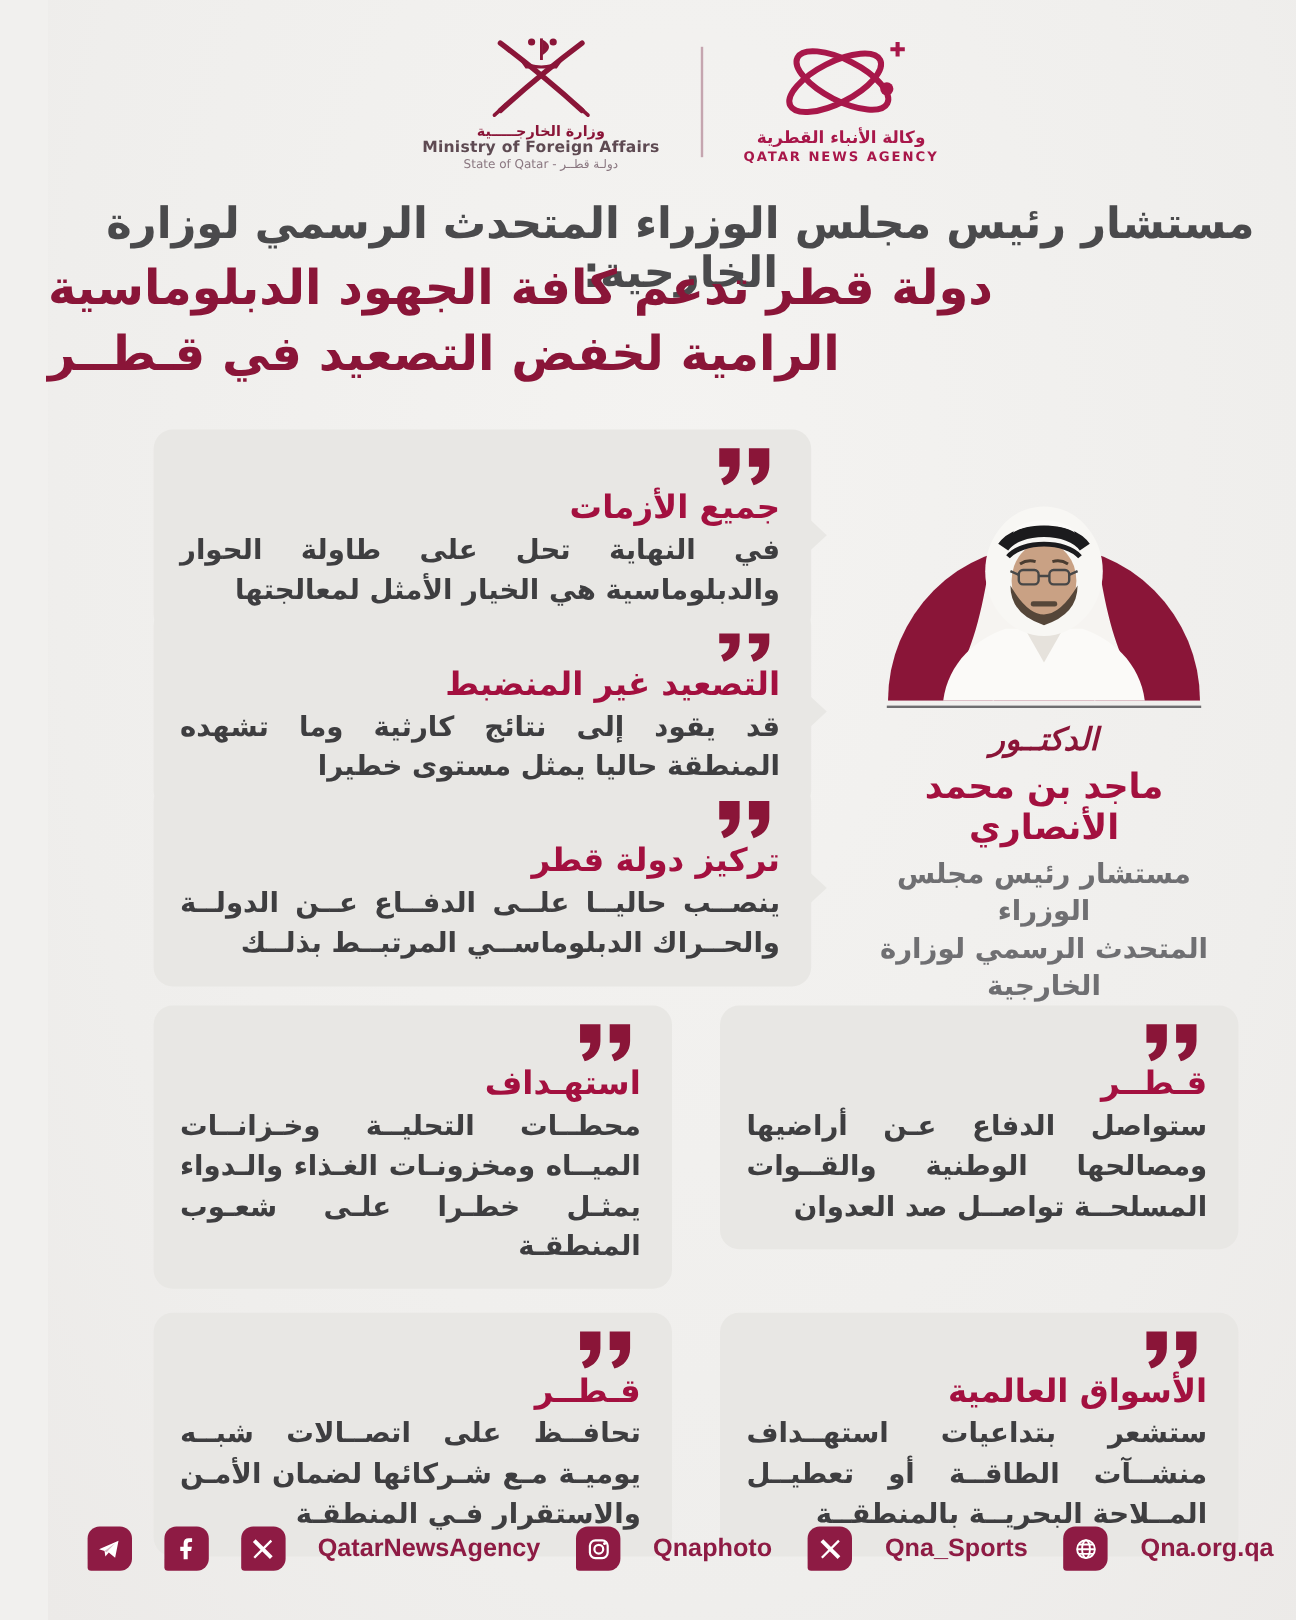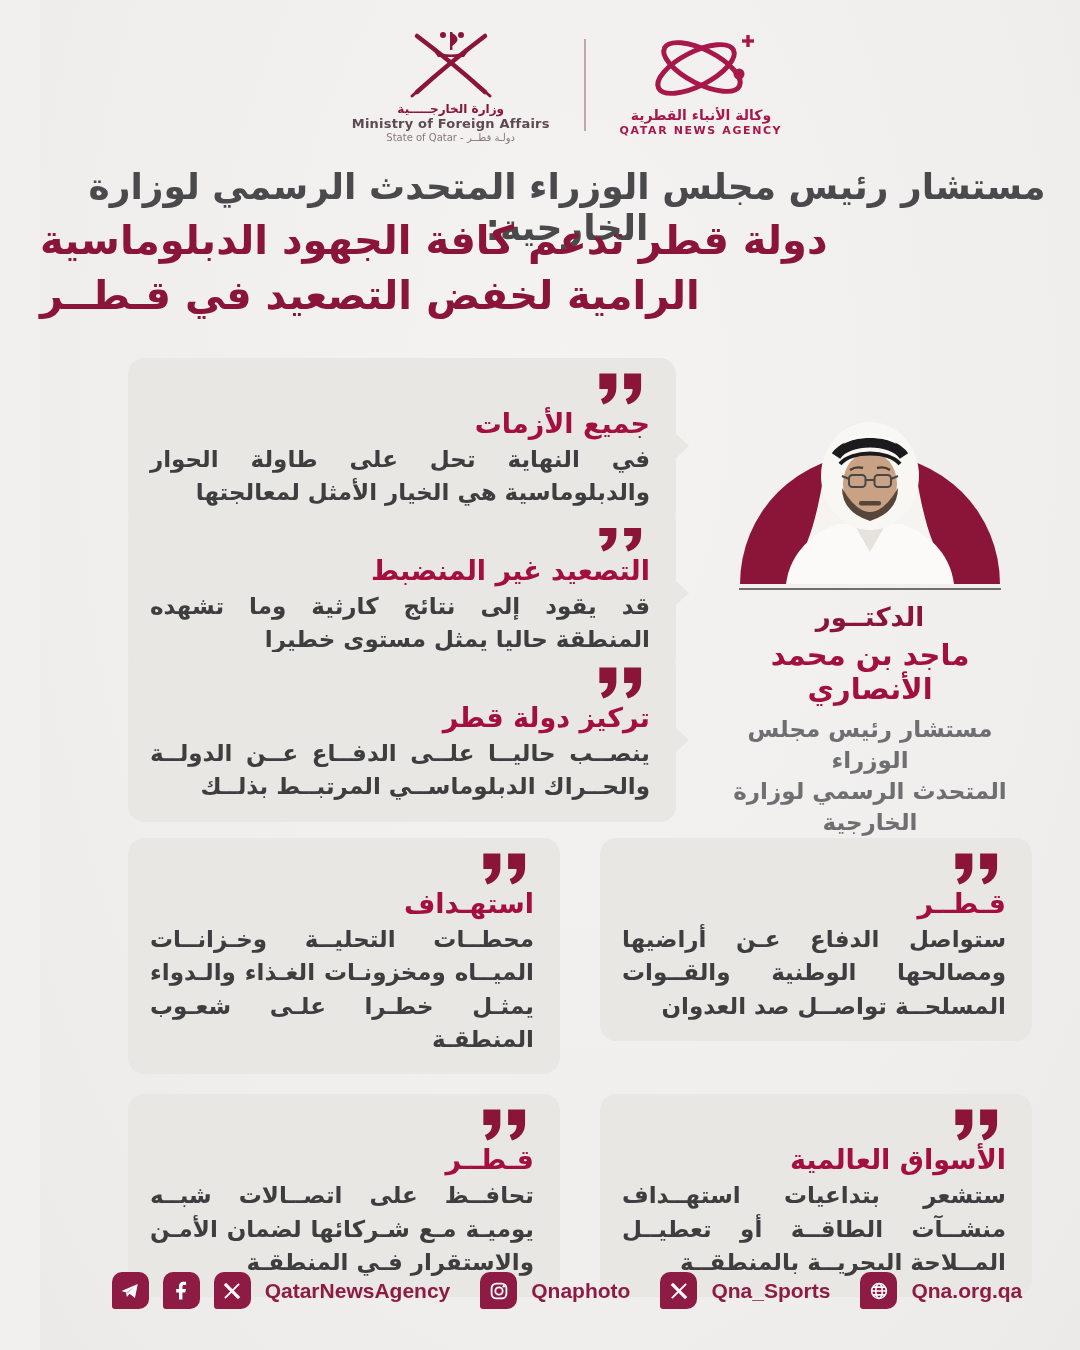--- a/index.html
+++ b/index.html
@@ -57,36 +57,36 @@
   .card.tail::after{
     content:"";position:absolute;left:-13px;top:44%;
     border:13px solid transparent;border-right:14px solid var(--card-bg);border-left:0;
   }
   
   .card.tail::after{left:auto;right:-13px;border-right:0;border-left:14px solid var(--card-bg);}
   #card-a{top:358px;} #card-b{top:505px;} #card-c{top:652px;}
   
   .speaker{position:absolute;left:688px;top:404px;width:284px;text-align:center;}
   .speaker .rule{width:262px;margin:0 auto;border-top:2px solid #6e6e70;}
-  .sp-title{color:var(--maroon);font-size:26px;font-weight:bold;margin-top:12px;}
+  .sp-title{color:var(--maroon);font-size:26px;font-weight:bold;margin-top:12px;font-style:italic;}
   .sp-name{color:var(--crimson);font-size:29px;font-weight:bold;margin-top:6px;}
   .sp-role{color:var(--text-gray);font-size:23px;font-weight:bold;line-height:1.35;margin-top:8px;}
   
   .grid{
     position:absolute;left:88px;top:838px;width:904px;
     display:grid;grid-template-columns:1fr 1fr;column-gap:40px;row-gap:20px;
     direction:rtl;align-items:start;
   }
   .grid .card{min-height:196px;}
   
   .footer{
     position:absolute;left:0;top:1272px;width:100%;
     display:flex;justify-content:center;align-items:center;gap:12px;
   }
-  .f-group{display:flex;align-items:center;gap:14px;margin:0 9px;}
+  .f-group{display:flex;align-items:center;gap:27px;margin:0 9px;}
   .f-label{color:var(--footer-red);font-size:21px;font-weight:bold;font-family:"Liberation Sans",sans-serif;}
   .f-ico{width:37px;height:37px;border-radius:10px 10px 10px 3px;background:var(--footer-red);
     display:flex;align-items:center;justify-content:center;}
 </style>
 </head>
 <body>
 
 <div class="canvas">
 
   <div class="logos">

